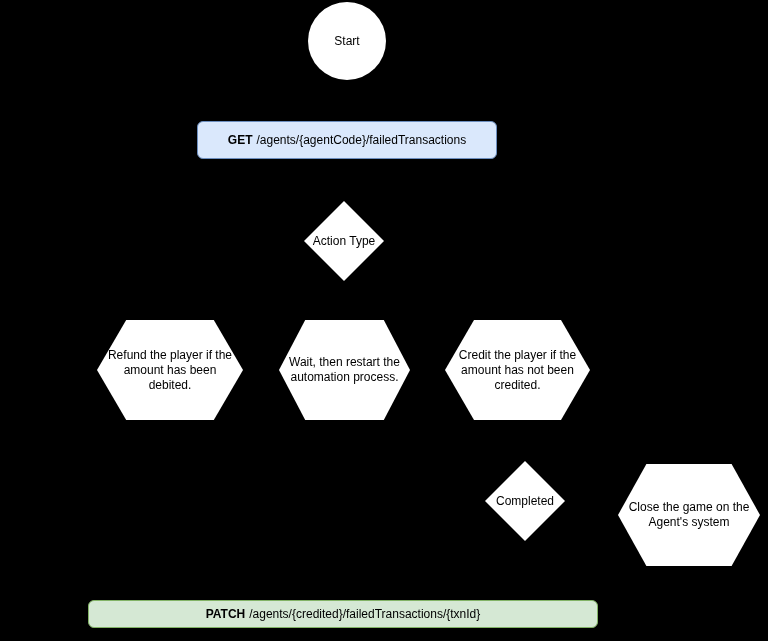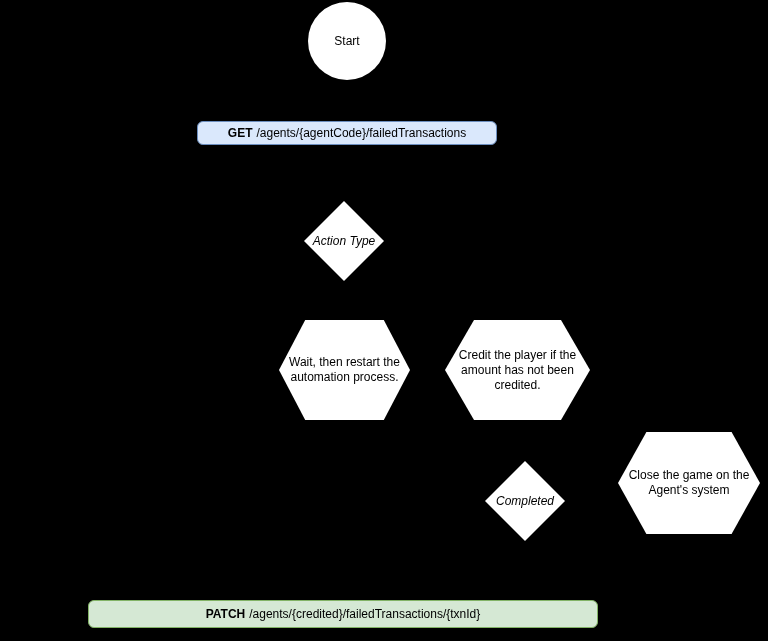--- a/index.html
+++ b/index.html
@@ -29,64 +29,66 @@
     font-size: 12px;
     line-height: 1.25;
     color: #000000;
     background: #ffffff;
   }
   .circle {
     border-radius: 50%;
   }
   .diamond {
     clip-path: polygon(50% 0%, 100% 50%, 50% 100%, 0% 50%);
-    font-style: italic;
   }
   .hexagon {
     clip-path: polygon(0% 50%, 20% 0%, 80% 0%, 100% 50%, 80% 100%, 20% 100%);
     padding: 0 4px;
   }
   .endpoint {
     border: 1px solid;
     border-radius: 6px;
     white-space: nowrap;
   }
   .endpoint .method {
     font-weight: bold;
     margin-right: 4px;
   }
   
   #start-node        { left: 308px; top: 2px;   width: 78px;  height: 78px; }
-  #get-endpoint      { left: 197px; top: 121px; width: 300px; height: 24px; }
+  #get-endpoint      { left: 197px; top: 121px; width: 300px; height: 38px; }
   #action-type-node  { left: 304px; top: 201px; width: 80px;  height: 80px; }
   #refund-node       { left: 97px;  top: 320px; width: 146px; height: 100px; }
   #wait-node         { left: 279px; top: 320px; width: 131px; height: 100px; }
   #credit-node       { left: 445px; top: 320px; width: 145px; height: 100px; }
   #completed-node    { left: 485px; top: 461px; width: 80px;  height: 80px; justify-content: center; }
-  #close-game-node   { left: 618px; top: 432px; width: 142px; height: 102px; }
+  #close-game-node   { left: 618px; top: 464px; width: 142px; height: 102px; }
   #patch-endpoint    { left: 88px;  top: 600px; width: 510px; height: 28px; }
 </style>
 </head>
 <body style="background: rgb(0, 0, 0);">
 
 <div class="canvas">
 
   <div class="node circle" id="start-node">
     <span>Start</span>
   </div>
 
   <div class="node endpoint" id="get-endpoint" style="background-color: rgb(218, 232, 252); border-color: rgb(108, 142, 191);">
     <span class="method">GET</span>
     <span class="path">/agents/{agentCode}/failedTransactions</span>
   </div>
 
   <div class="node diamond" id="action-type-node">
     <span>Action Type</span>
   </div>
 
+  <div class="node hexagon" id="refund-node">
+    <span>Refund the player if the amount has been debited.</span>
+  </div>
 
   <div class="node hexagon" id="credit-node">
     <span>Credit the player if the amount has not been credited.</span>
   </div>
 
   <div class="node hexagon" id="wait-node">
     <span>Wait, then restart the automation process.</span>
   </div>
 
   <div class="node diamond" id="completed-node">

